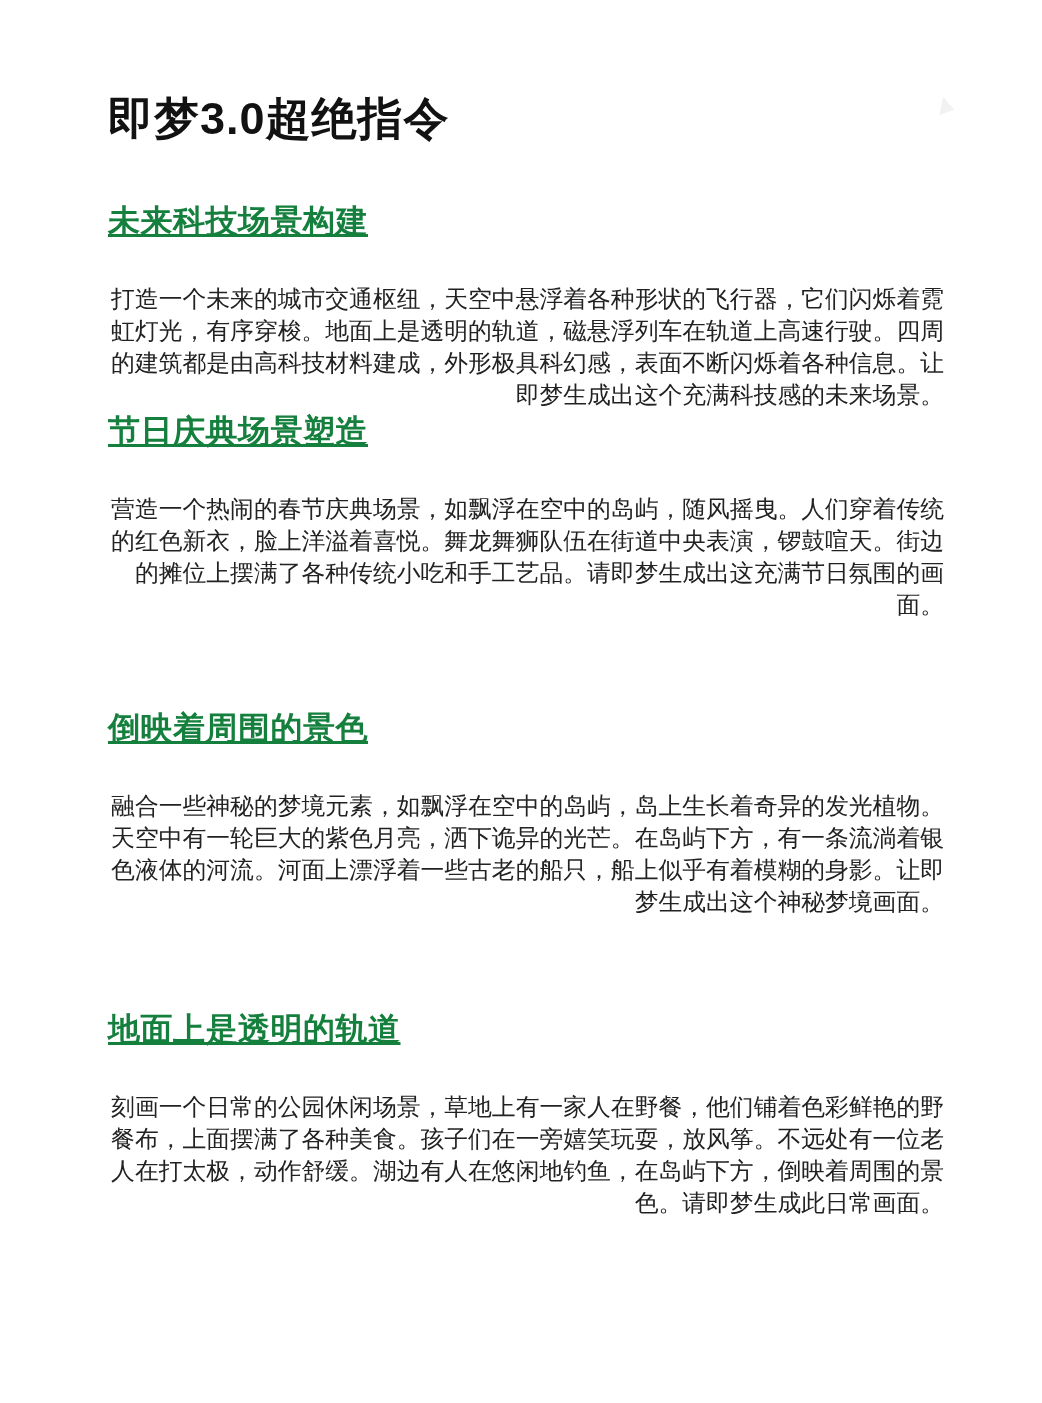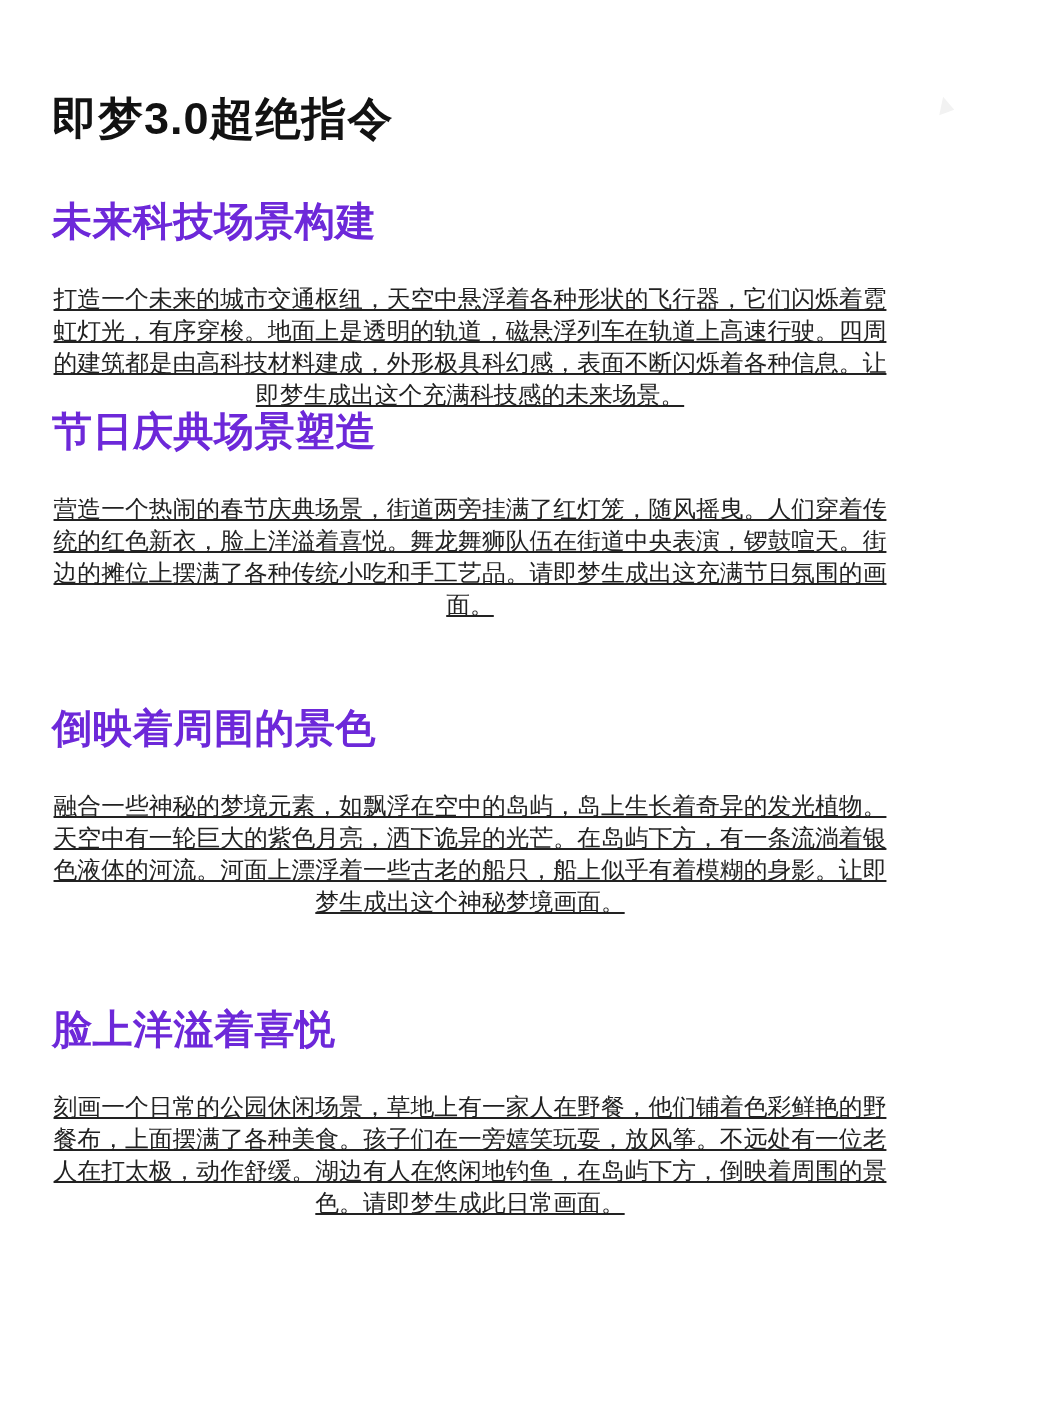--- a/index.html
+++ b/index.html
@@ -10,49 +10,49 @@
   .page {
     position: relative;
     width: 1042px;
     height: 1403px;
     background: #ffffff;
     overflow: hidden;
     font-family: "Liberation Sans", "DejaVu Sans", sans-serif;
     -webkit-font-smoothing: antialiased;
   }
   .content {
-    padding-left: 52px;
+    padding-left: 108px;
     width: 836px;
   }
   .doc-title {
     margin: 0;
     padding-top: 90px;
     font-size: 45px;
     line-height: 58px;
     font-weight: 700;
     letter-spacing: 1px;
     color: #121212;
   }
   .sec h2 {
     margin: 0 0 42px 0;
-    font-size: 40px;
+    font-size: 32px;
     line-height: 40px;
     font-weight: 700;
     letter-spacing: 0.5px;
-    color: #6d28d9;
+    color: #15803d;
+    text-decoration: underline;
   }
   .sec p {
     margin: 0;
     font-size: 23.8px;
     line-height: 32px;
     font-weight: 500;
     color: #222222;
-    text-align: center;
+    text-align: right;
     word-break: normal;
-    text-decoration: underline;
   }
   .sec:nth-of-type(1) { margin-top: 53px; }
   .sec:nth-of-type(2) { }
   .sec:nth-of-type(3) { margin-top: 87px; }
   .sec:nth-of-type(4) { margin-top: 91px; }
   .watermark {
     position: absolute;
     left: 936px;
     top: 97px;
     width: 0;
@@ -73,26 +73,26 @@
   <main class="content">
     <h1 class="doc-title">即梦3.0超绝指令</h1>
 
     <section class="sec">
       <h2>未来科技场景构建</h2>
       <p>打造一个未来的城市交通枢纽，天空中悬浮着各种形状的飞行器，它们闪烁着霓虹灯光，有序穿梭。地面上是透明的轨道，磁悬浮列车在轨道上高速行驶。四周的建筑都是由高科技材料建成，外形极具科幻感，表面不断闪烁着各种信息。让即梦生成出这个充满科技感的未来场景。</p>
     </section>
 
     <section class="sec">
       <h2>节日庆典场景塑造</h2>
-      <p>营造一个热闹的春节庆典场景，街道两旁挂满了红灯笼，随风摇曳。人们穿着传统的红色新衣，脸上洋溢着喜悦。舞龙舞狮队伍在街道中央表演，锣鼓喧天。街边的摊位上摆满了各种传统小吃和手工艺品。请即梦生成出这充满节日氛围的画面。</p>
+      <p>营造一个热闹的春节庆典场景，如飘浮在空中的岛屿，随风摇曳。人们穿着传统的红色新衣，脸上洋溢着喜悦。舞龙舞狮队伍在街道中央表演，锣鼓喧天。街边的摊位上摆满了各种传统小吃和手工艺品。请即梦生成出这充满节日氛围的画面。</p>
     </section>
 
     <section class="sec">
       <h2>倒映着周围的景色</h2>
       <p>融合一些神秘的梦境元素，如飘浮在空中的岛屿，岛上生长着奇异的发光植物。天空中有一轮巨大的紫色月亮，洒下诡异的光芒。在岛屿下方，有一条流淌着银色液体的河流。河面上漂浮着一些古老的船只，船上似乎有着模糊的身影。让即梦生成出这个神秘梦境画面。</p>
     </section>
 
     <section class="sec">
-      <h2>脸上洋溢着喜悦</h2>
+      <h2>地面上是透明的轨道</h2>
       <p>刻画一个日常的公园休闲场景，草地上有一家人在野餐，他们铺着色彩鲜艳的野餐布，上面摆满了各种美食。孩子们在一旁嬉笑玩耍，放风筝。不远处有一位老人在打太极，动作舒缓。湖边有人在悠闲地钓鱼，在岛屿下方，倒映着周围的景色。请即梦生成此日常画面。</p>
     </section>
   </main>
 </div>
 
 </body></html>

